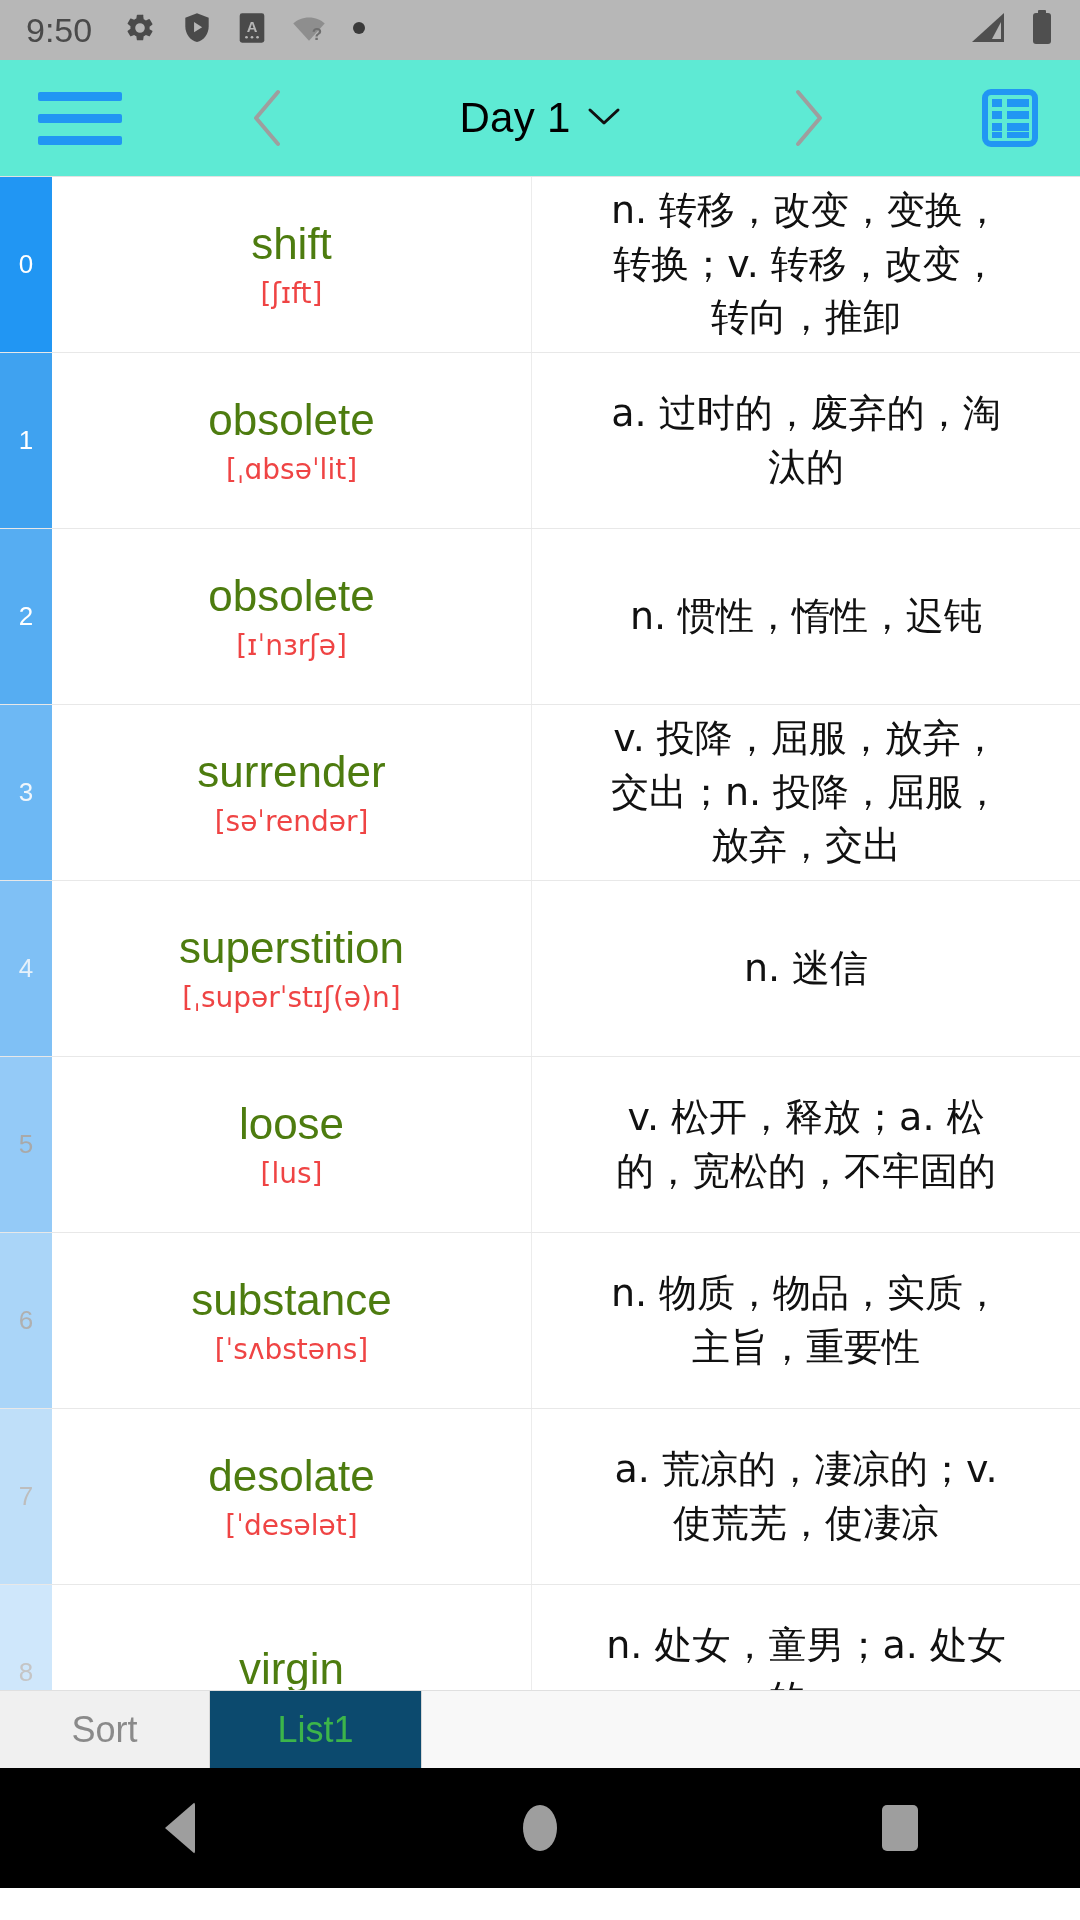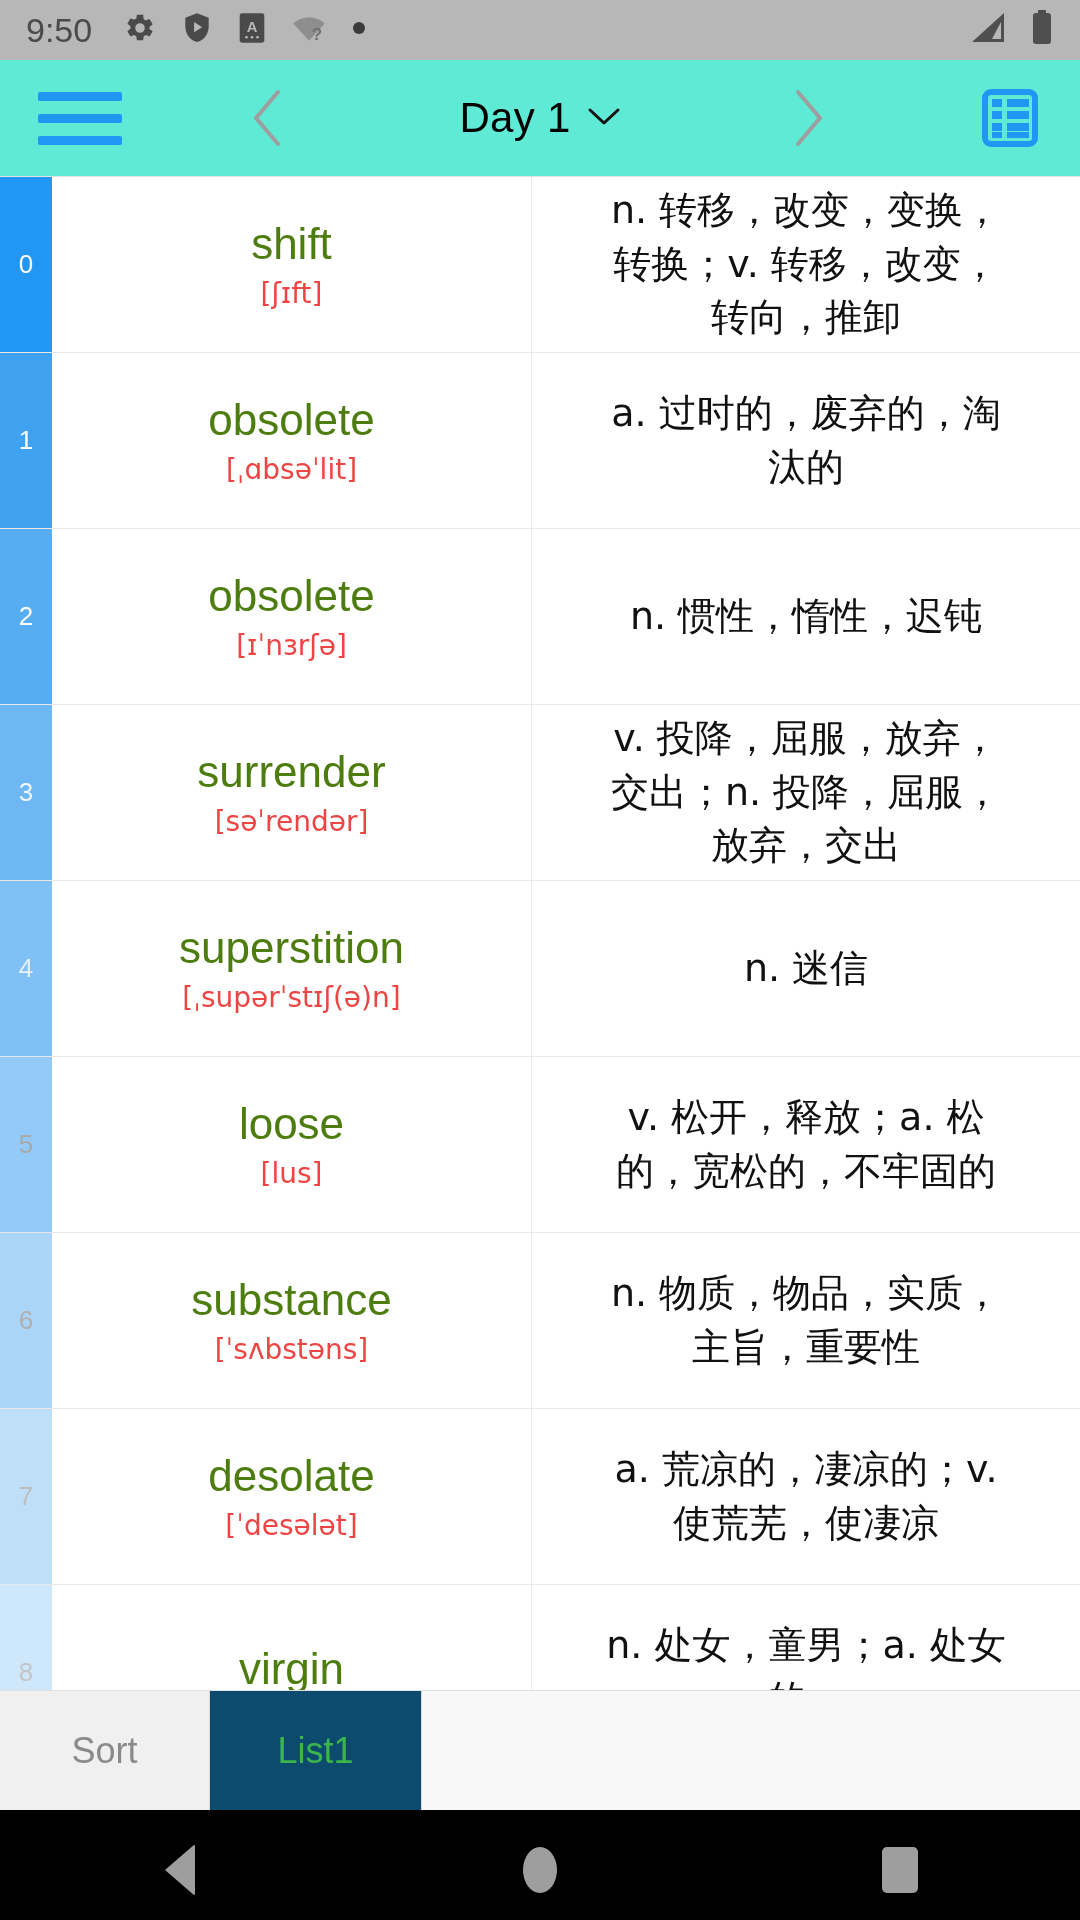--- a/index.html
+++ b/index.html
@@ -109,21 +109,21 @@
     padding:6px 30px;
   }
   .def{
     font-size:38px; color:#111; line-height:1.42;
     text-align:center; max-width:420px;
     font-family:"DejaVu Sans","Liberation Sans",sans-serif;
   }
 
   
   .tabbar{
-    width:1080px; height:120px;
+    width:1080px; height:78px;
     background:#f8f8f8;
     display:flex; align-items:stretch;
     border-top:1px solid #e0e0e0;
   }
   .tab{
     display:flex; align-items:center; justify-content:center;
     font-size:36px; cursor:pointer;
     border-right:1px solid #d8d8d8;
   }
   .tab-sort{ width:210px; background:#f0f0f0; color:#8a8a8a; }

